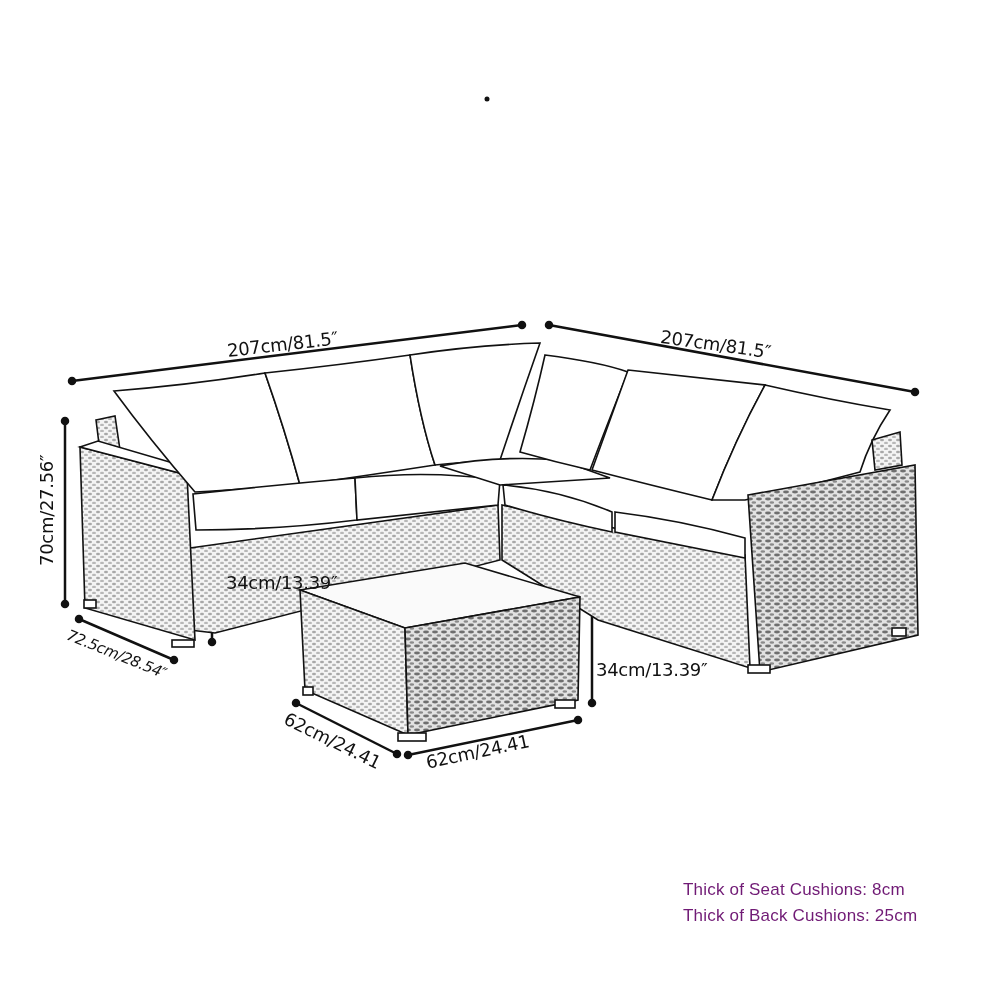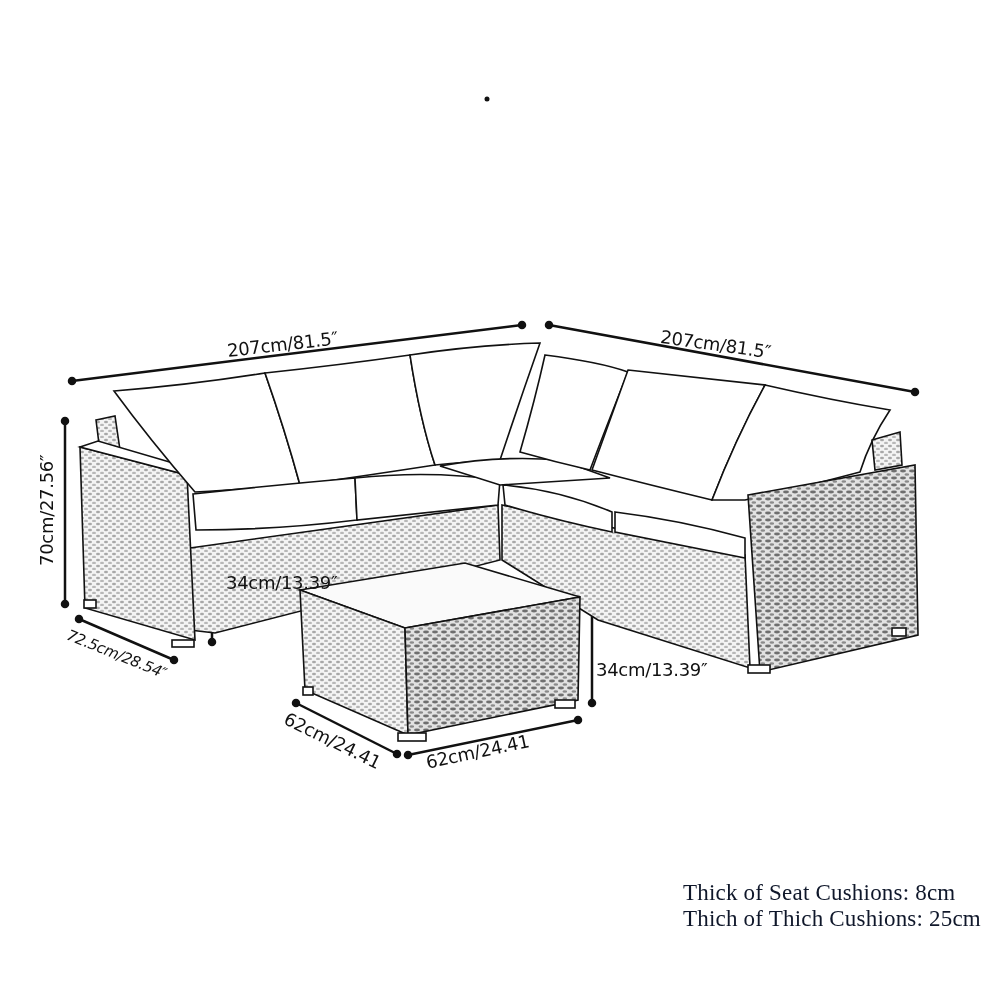--- a/index.html
+++ b/index.html
@@ -1,22 +1,22 @@
 <!DOCTYPE html>
 <html><head>
 <meta charset="utf-8">
 <style>
   html, body { margin:0; padding:0; background:#ffffff; }
   body { width:1000px; height:1000px; position:relative; overflow:hidden;
          font-family:"DejaVu Sans", sans-serif; color:#111; }
   #stage { position:absolute; left:0; top:0; width:1000px; height:1000px; }
   .lbl { position:absolute; font-family:"DejaVu Sans", sans-serif; font-size:17px;
          color:#111; white-space:nowrap; transform-origin:0 0; letter-spacing:-0.3px; }
-  .note { position:absolute; left:683px; font-family:Liberation Serif, serif;
-          font-size:23px; color:#0f172a; white-space:nowrap; letter-spacing:0.2px; }
+  .note { position:absolute; left:683px; font-family:Liberation Sans, sans-serif;
+          font-size:17px; color:#701a75; white-space:nowrap; letter-spacing:0.2px; }
 </style>
 </head>
 <body>
 
 <div id="stage">
   <svg width="1000" height="1000" viewBox="0 0 1000 1000" xmlns="http://www.w3.org/2000/svg">
     <defs>
       <pattern id="weave" width="8" height="6" patternUnits="userSpaceOnUse">
         <rect width="8" height="6" fill="#f4f4f4"></rect>
         <ellipse cx="2" cy="2" rx="2" ry="1.2" fill="#a8a8a8"></ellipse>
@@ -113,14 +113,14 @@
   <div class="lbl" style="left:662px;top:326px;transform:rotate(8deg);font-size:18px;">207cm/81.5″</div>
   <div class="lbl" style="left:36px;top:566px;transform:rotate(-90deg);font-size:18px;">70cm/27.56″</div>
   <div class="lbl" style="left:71px;top:626px;transform:rotate(22deg);font-size:15px;font-style:italic;">72.5cm/28.54″</div>
   <div class="lbl" style="left:226px;top:572px;font-size:18px;">34cm/13.39″</div>
   <div class="lbl" style="left:596px;top:659px;font-size:18px;">34cm/13.39″</div>
   <div class="lbl" style="left:290px;top:708px;transform:rotate(26deg);font-size:18px;">62cm/24.41</div>
   <div class="lbl" style="left:424px;top:752px;transform:rotate(-12deg);font-size:18px;">62cm/24.41</div>
 
   
   <div class="note" style="top:880px;">Thick of Seat Cushions: 8cm</div>
-  <div class="note" style="top:906px;">Thich of Thich Cushions: 25cm</div>
+  <div class="note" style="top:906px;">Thick of Back Cushions: 25cm</div>
 </div>
 
 </body></html>

